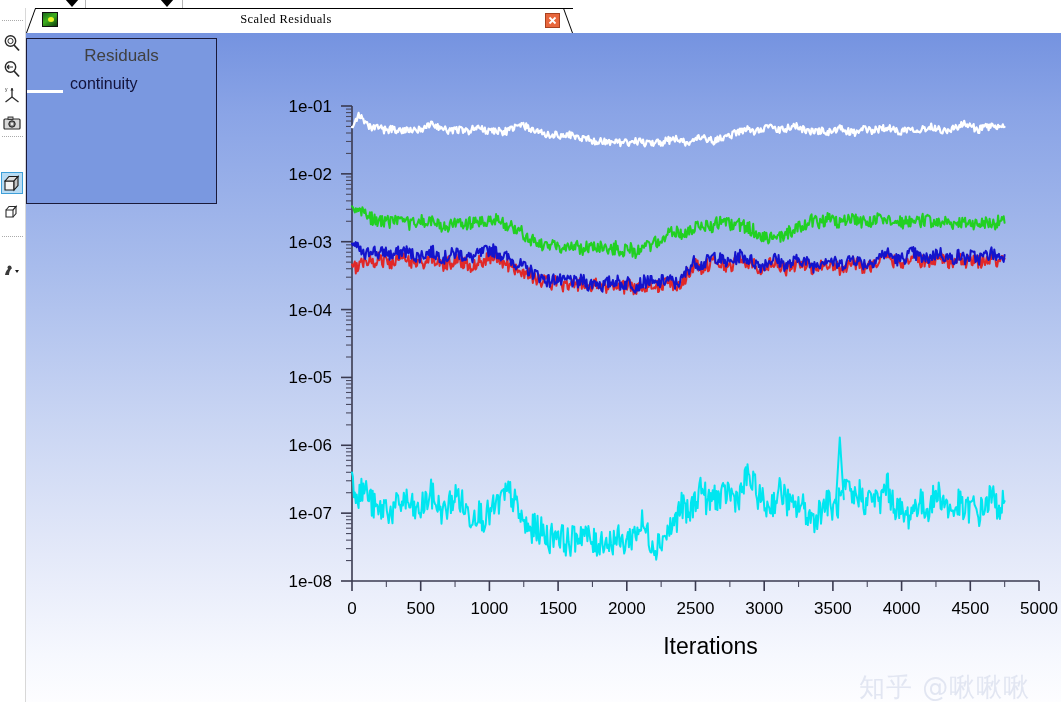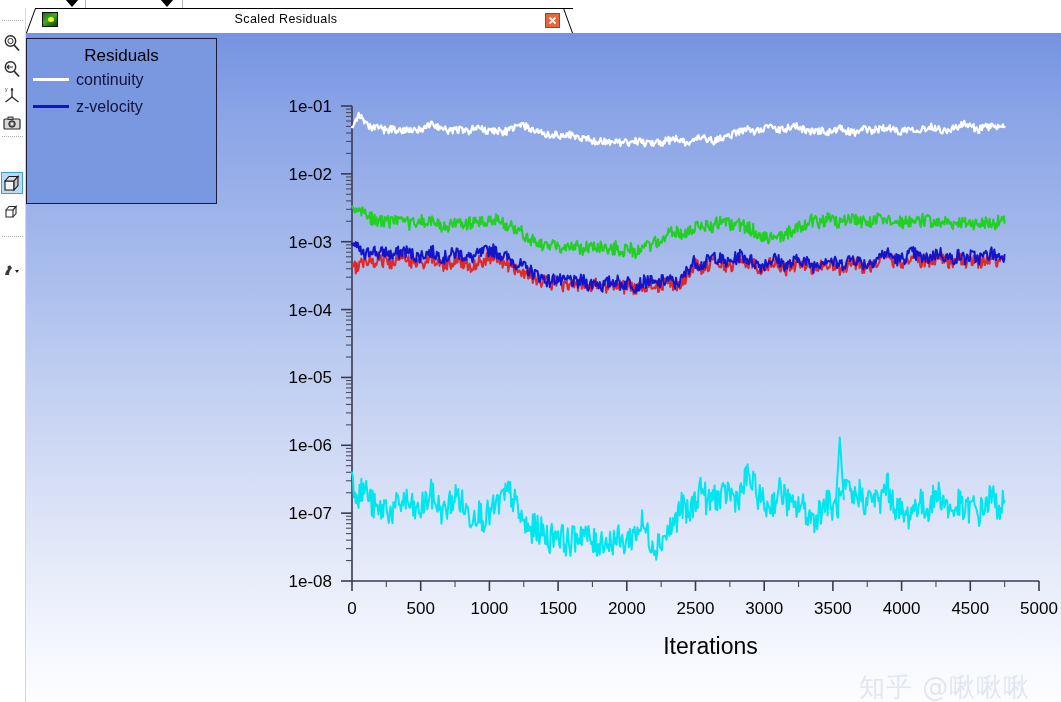--- a/index.html
+++ b/index.html
@@ -106,21 +106,21 @@
     box-sizing: border-box;
   }
   .tab-icon .dot {
     position: absolute; left: 5px; top: 4px;
     width: 6px; height: 5px; border-radius: 50%;
     background: #e8f52a;
   }
   .tab-title {
     position: absolute; left: 0; top: 4px; width: 520px;
     text-align: center;
-    font-family: Liberation Sans, sans-serif;
+    font-family: Liberation Serif, serif;
     font-size: 12.5px;
     color: #000000;
     letter-spacing: 0.4px;
   }
   .tab-close {
     position: absolute; left: 519px; top: 5px;
     width: 15px; height: 15px;
     background: #e8663c;
     border: 1px solid #a8411f;
     box-sizing: border-box;
@@ -150,28 +150,27 @@
   .legend {
     position: absolute; left: 0px; top: 5px;
     width: 191px; height: 166px;
     background: #7a98e0;
     border: 1px solid #1a1a3a;
     box-sizing: border-box;
   }
   .legend-title {
     text-align: center;
     font-size: 17px;
-    color: #000000;
+    color: #404040;
     margin-top: 7px;
     font-family: "Liberation Sans", sans-serif;
   }
   .legend-row {
-    display: flex; align-items: center;
+    display: flex; align-items: flex-end;
     height: 27px;
-    padding-left: 6px;
   }
   .legend-swatch {
     width: 36px; height: 3px;
     margin-right: 7px;
     flex: 0 0 auto;
   }
   .legend-label {
     font-size: 16px;
     color: #12123a;
     font-family: "Liberation Sans", sans-serif;
@@ -283,24 +282,20 @@
       </div>
     </div>
 
     <div class="canvas">
 
       <div class="legend">
         <div class="legend-title">Residuals</div>
         <div class="legend-row">
           <div class="legend-swatch" style="background:#ffffff"></div>
           <div class="legend-label">continuity</div>
-        </div>
-        <div class="legend-row">
-          <div class="legend-swatch" style="background:#1414cc"></div>
-          <div class="legend-label">z-velocity</div>
         </div>
       </div>
 
       <svg id="chart" width="1035" height="669">
           <line x1="326" y1="73" x2="326" y2="548" stroke="#3a3a50" stroke-width="1.6"></line>
           <line x1="326" y1="548" x2="1013" y2="548" stroke="#3a3a50" stroke-width="1.6"></line>
           <line x1="315" y1="73" x2="326" y2="73" stroke="#3a3a50" stroke-width="1.6"></line>
           <text x="306" y="79" text-anchor="end" class="tick-text">1e-01</text>
           <line x1="315" y1="140.8571428571429" x2="326" y2="140.8571428571429" stroke="#3a3a50" stroke-width="1.6"></line>
           <text x="306" y="146.8571428571429" text-anchor="end" class="tick-text">1e-02</text>

